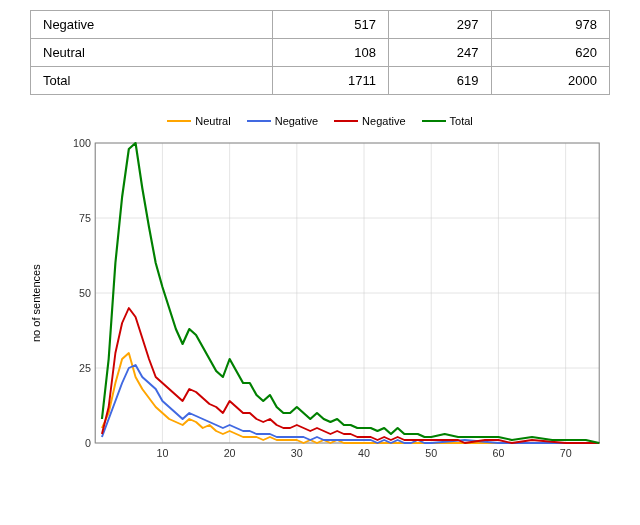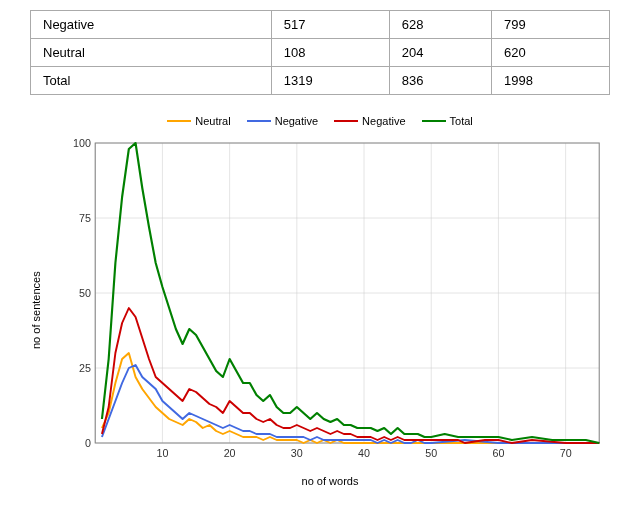--- a/index.html
+++ b/index.html
@@ -14,21 +14,21 @@
 
     
     .data-table {
       border-collapse: collapse;
       width: 580px;
       margin: 0 auto 20px auto;
     }
     .data-table td {
       border: 1px solid #aaa;
       padding: 6px 12px;
-      text-align: left;
+      text-align: right;
     }
     .data-table td:first-child {
       text-align: left;
       min-width: 110px;
     }
 
     
     .chart-container {
       width: 580px;
       margin: 0 auto;
@@ -78,34 +78,34 @@
     }
   </style>
 </head>
 <body>
 
 <table class="data-table">
   <tbody id="table-body">
       <tr>
         <td>Negative</td>
         <td>517</td>
-        <td>628</td>
-        <td>799</td>
+        <td>297</td>
+        <td>978</td>
       </tr>
       <tr>
         <td>Neutral</td>
         <td>108</td>
-        <td>204</td>
+        <td>247</td>
         <td>620</td>
       </tr>
       <tr>
         <td>Total</td>
-        <td>1319</td>
-        <td>836</td>
-        <td>1998</td>
+        <td>1711</td>
+        <td>619</td>
+        <td>2000</td>
       </tr>
     </tbody>
 </table>
 
 <div class="chart-container">
   <div class="legend" id="legend-container">
       <div class="legend-item">
         <div class="legend-line" style="background-color: rgb(255, 165, 0);"></div>
         <span>Neutral</span>
       </div>
@@ -151,16 +151,15 @@
           <line x1="416.40000000000003" x2="416.40000000000003" y1="10" y2="310" stroke="#ccc" stroke-width="0.5"></line>
           <text x="416.40000000000003" y="324" text-anchor="middle" font-size="10" fill="#333">60</text>
           <line x1="478.8" x2="478.8" y1="10" y2="310" stroke="#ccc" stroke-width="0.5"></line>
           <text x="478.8" y="324" text-anchor="middle" font-size="10" fill="#333">70</text>
           <rect x="42" y="10" width="468" height="300" fill="none" stroke="#888" stroke-width="1"></rect>
           <polyline points="48.24,295 54.480000000000004,280 60.72,250 66.96000000000001,226 73.2,220 79.44,244 85.68,256 91.92,265 98.16,274 104.4,280 110.64,286 116.88,289 123.12,292 129.36,286 135.60000000000002,289 141.84,295 148.07999999999998,292 154.32,298 160.56,301 166.8,298 173.04000000000002,301 179.28,304 185.51999999999998,304 191.76,304 198,307 204.24,304 210.48,307 216.72,307 222.96,307 229.20000000000002,307 235.44,310 241.68,307 247.92,310 254.16,307 260.4,310 266.64,307 272.88,310 279.12,310 285.36,310 291.6,310 322.8,310 354,310 385.2,310 416.40000000000003,310 447.6,310 478.8,310 510,310" fill="none" stroke="#FFA500" stroke-width="1.8" stroke-linejoin="round"></polyline>
           <polyline points="48.24,304 54.480000000000004,286 60.72,268 66.96000000000001,250 73.2,235 79.44,232 85.68,244 91.92,250 98.16,256 104.4,268 110.64,274 116.88,280 123.12,286 129.36,280 135.60000000000002,283 141.84,286 148.07999999999998,289 154.32,292 160.56,295 166.8,292 173.04000000000002,295 179.28,298 185.51999999999998,298 191.76,301 198,301 204.24,301 210.48,304 216.72,304 222.96,304 229.20000000000002,304 235.44,304 241.68,307 247.92,304 254.16,307 260.4,307 266.64,307 272.88,307 279.12,307 285.36,307 291.6,307 297.84,307 304.08000000000004,310 310.32,307 316.56,310 322.8,307 329.03999999999996,310 335.28000000000003,310 341.52,307 347.76,310 354,310 385.2,307 416.40000000000003,310 447.6,310 478.8,310 510,310" fill="none" stroke="#4169E1" stroke-width="1.8" stroke-linejoin="round"></polyline>
           <polyline points="48.24,301 54.480000000000004,274 60.72,220 66.96000000000001,190 73.2,175 79.44,184 85.68,205 91.92,226 98.16,244 104.4,250 110.64,256 116.88,262 123.12,268 129.36,256 135.60000000000002,259 141.84,265 148.07999999999998,271 154.32,274 160.56,280 166.8,268 173.04000000000002,274 179.28,280 185.51999999999998,280 191.76,286 198,289 204.24,286 210.48,292 216.72,295 222.96,295 229.20000000000002,292 235.44,295 241.68,298 247.92,295 254.16,298 260.4,301 266.64,298 272.88,301 279.12,301 285.36,304 291.6,304 297.84,304 304.08000000000004,307 310.32,304 316.56,307 322.8,304 329.03999999999996,307 335.28000000000003,307 341.52,307 347.76,307 354,307 366.48,307 378.96,307 385.2,310 403.92,307 416.40000000000003,307 428.88,310 447.6,307 478.8,310 510,310" fill="none" stroke="#CC0000" stroke-width="1.8" stroke-linejoin="round"></polyline>
           <polyline points="48.24,286 54.480000000000004,226 60.72,130 66.96000000000001,64.00000000000003 73.2,16 79.44,10 85.68,55 91.92,94 98.16,130 104.4,154 110.64,175 116.88,196 123.12,211 129.36,196 135.60000000000002,202 141.84,214 148.07999999999998,226 154.32,238 160.56,244 166.8,226 173.04000000000002,238 179.28,250 185.51999999999998,250 191.76,262 198,268 204.24,262 210.48,274 216.72,280 222.96,280 229.20000000000002,274 235.44,280 241.68,286 247.92,280 254.16,286 260.4,289 266.64,286 272.88,292 279.12,292 285.36,295 291.6,295 297.84,295 304.08000000000004,298 310.32,295 316.56,301 322.8,295 329.03999999999996,301 335.28000000000003,301 341.52,301 347.76,304 354,304 366.48,301 378.96,304 385.2,304 403.92,304 416.40000000000003,304 428.88,307 447.6,304 466.32,307 478.8,307 497.52000000000004,307 510,310" fill="none" stroke="#008000" stroke-width="2" stroke-linejoin="round"></polyline>
         </svg>
-      <div class="x-axis-label">no of words</div>
     </div>
   </div>
 </div>
 
 </body></html>

